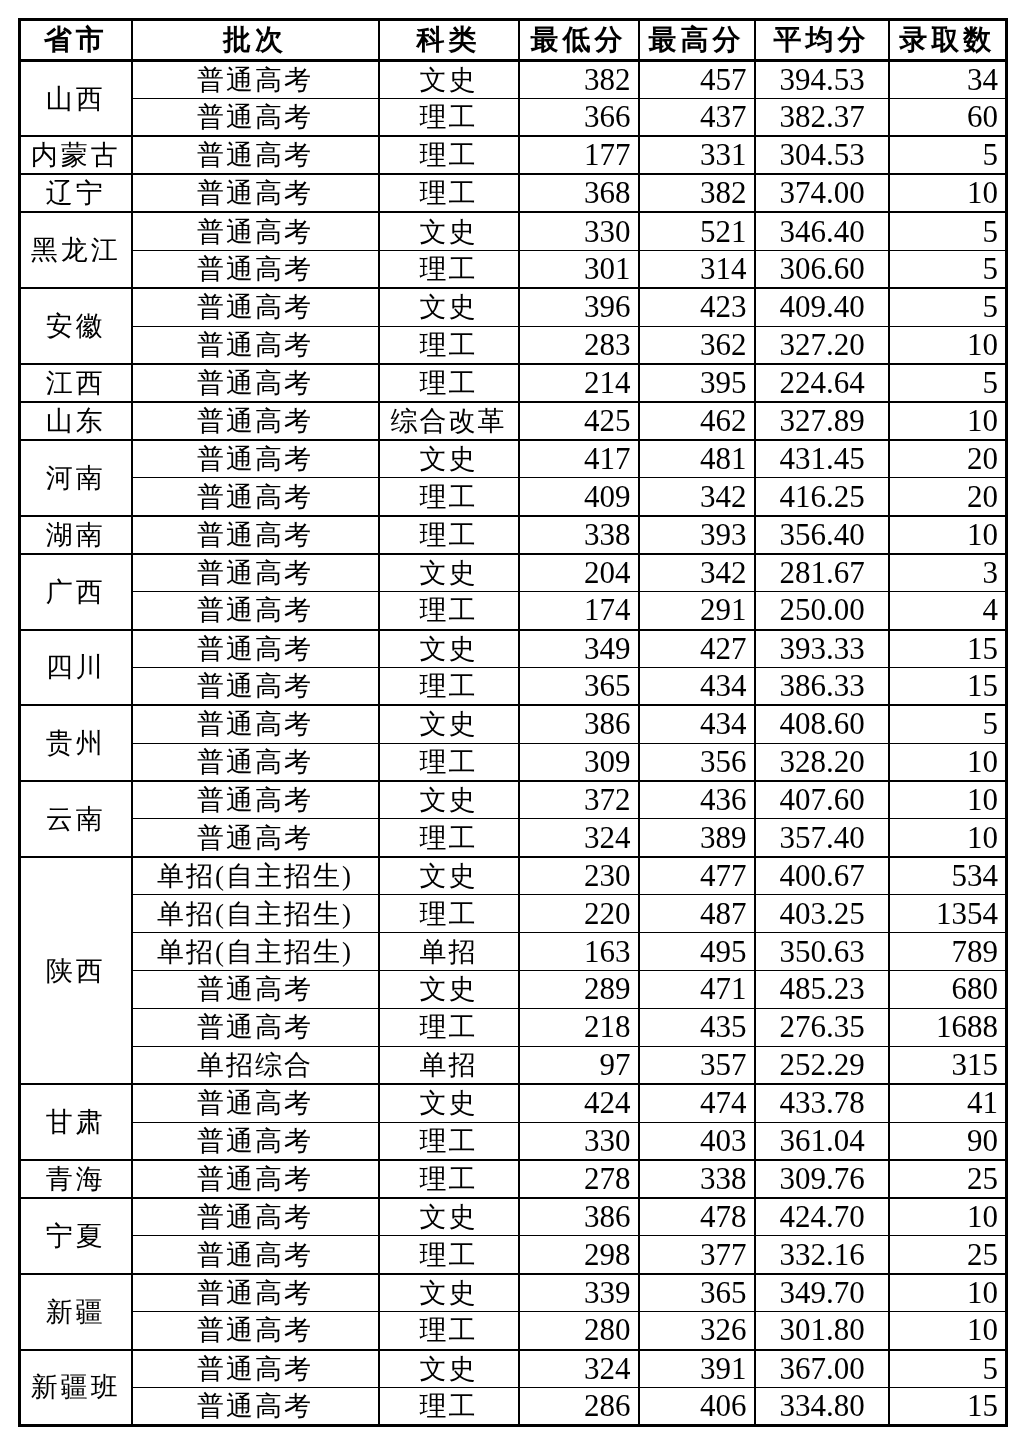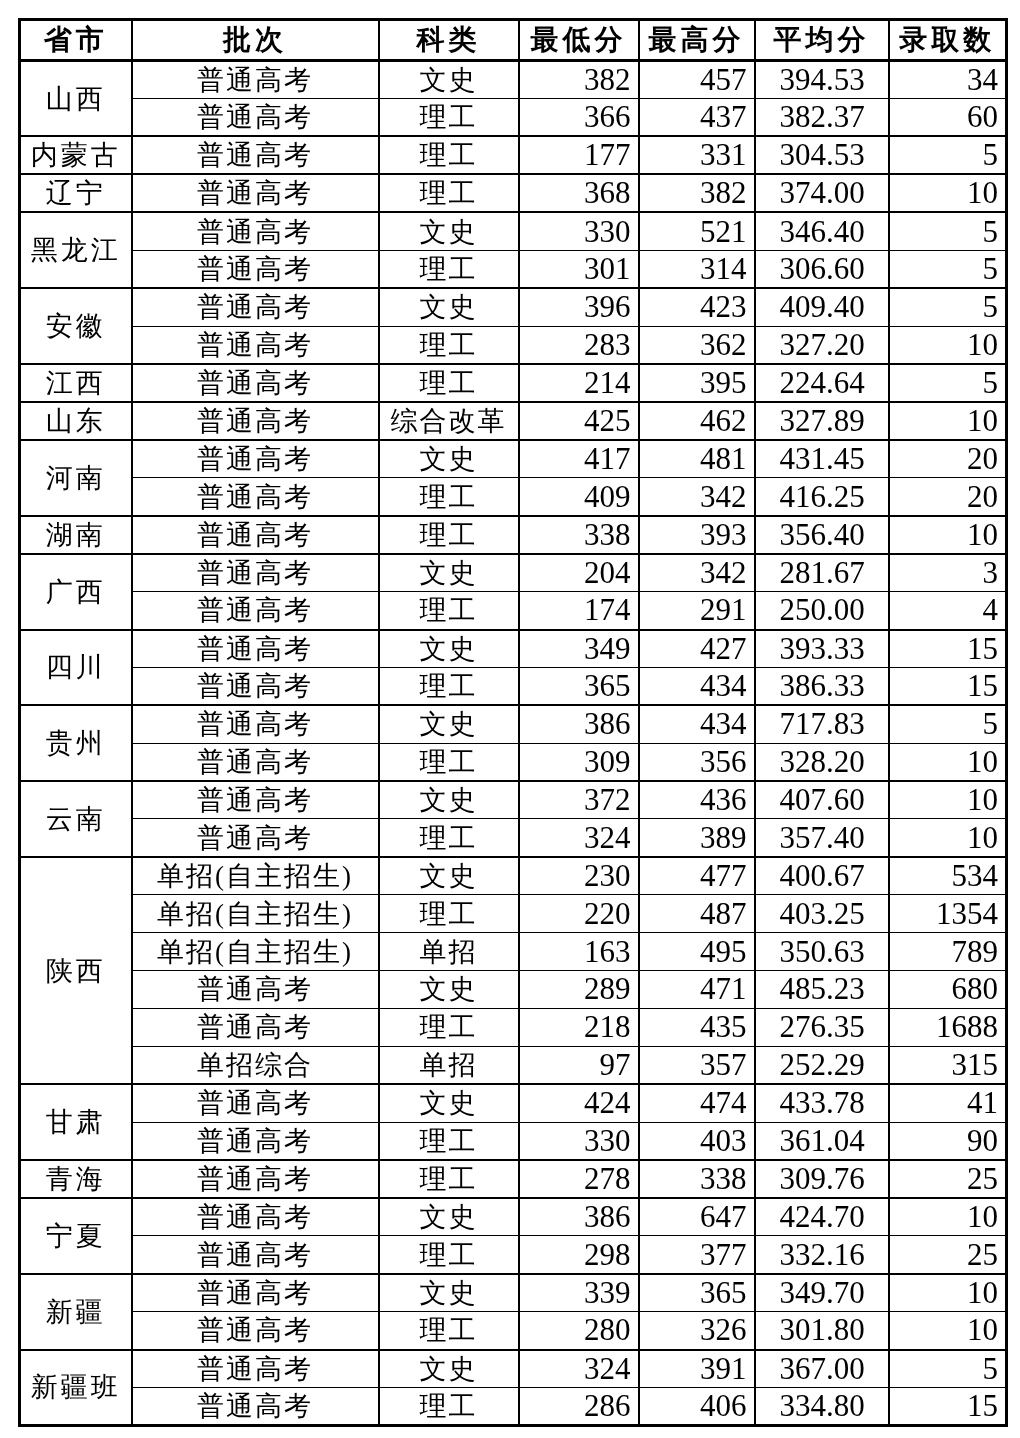--- a/index.html
+++ b/index.html
@@ -244,21 +244,21 @@
           <td class="num">434</td>
           <td class="avg">386.33</td>
           <td class="num">15</td>
         </tr>
         <tr class="group-start">
           <td rowspan="2" class="cn province">贵州</td>
           <td class="cn">普通高考</td>
           <td class="cn">文史</td>
           <td class="num">386</td>
           <td class="num">434</td>
-          <td class="avg">717.83</td>
+          <td class="avg">408.60</td>
           <td class="num">5</td>
         </tr>
         <tr>
           <td class="cn">普通高考</td>
           <td class="cn">理工</td>
           <td class="num">309</td>
           <td class="num">356</td>
           <td class="avg">328.20</td>
           <td class="num">10</td>
         </tr>
@@ -352,21 +352,21 @@
           <td class="num">278</td>
           <td class="num">338</td>
           <td class="avg">309.76</td>
           <td class="num">25</td>
         </tr>
         <tr class="group-start">
           <td rowspan="2" class="cn province">宁夏</td>
           <td class="cn">普通高考</td>
           <td class="cn">文史</td>
           <td class="num">386</td>
-          <td class="num">647</td>
+          <td class="num">478</td>
           <td class="avg">424.70</td>
           <td class="num">10</td>
         </tr>
         <tr>
           <td class="cn">普通高考</td>
           <td class="cn">理工</td>
           <td class="num">298</td>
           <td class="num">377</td>
           <td class="avg">332.16</td>
           <td class="num">25</td>

